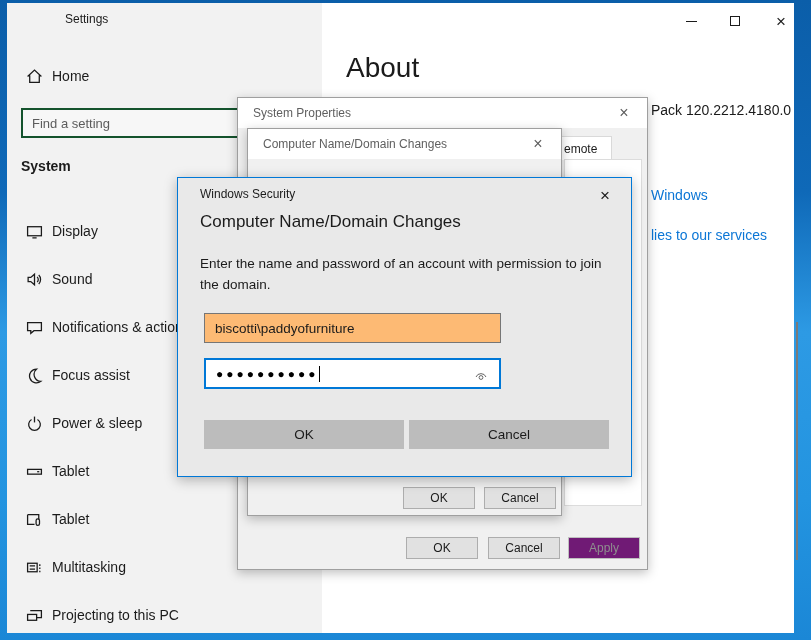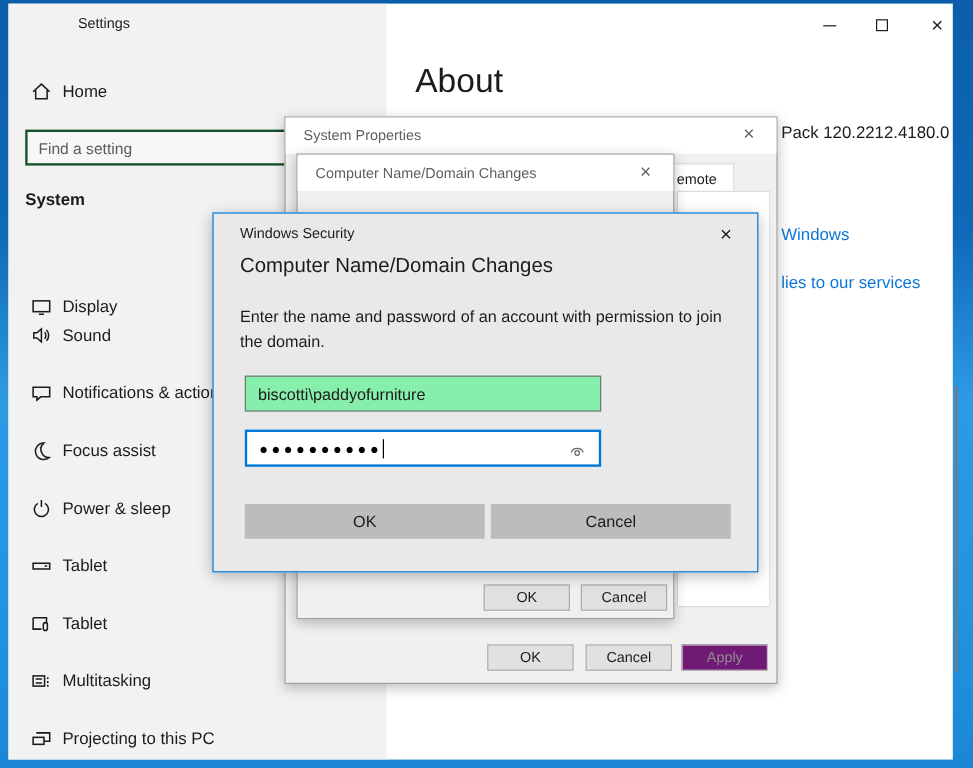--- a/index.html
+++ b/index.html
@@ -58,21 +58,21 @@
   .domchg { left:247px; top:128px; width:315px; height:388px; z-index:20; }
 
   
   .wsec { position:absolute; left:177px; top:177px; width:455px; height:300px; background:#e9e9e9;
     border:1px solid #0078d7; z-index:30; box-shadow:0 3px 12px rgba(0,0,0,.28); }
   .wsec-title { position:absolute; left:22px; top:9px; font-size:12px; color:#1b1b1b; }
   .wsec-close { position:absolute; right:14px; top:6px; width:24px; height:22px;
     display:flex; align-items:center; justify-content:center; }
   .wsec-heading { position:absolute; left:22px; top:34px; font-size:17px; font-weight:400; color:#1b1b1b; }
   .wsec-body { position:absolute; left:22px; top:76px; width:412px; font-size:13.5px; line-height:1.55; color:#1b1b1b; }
-  .user-field { position:absolute; left:26px; top:135px; width:297px; height:30px; background:#86efac;
+  .user-field { position:absolute; left:26px; top:135px; width:297px; height:30px; background:#fdba74;
     border:1px solid #767676; font-size:13.5px; padding-left:10px; color:#1b1b1b;
     font-family:"Liberation Sans", sans-serif; }
   .pass-field { position:absolute; left:26px; top:180px; width:297px; height:31px; background:#ffffff;
     border:2px solid #0078d7; display:flex; align-items:center; padding-left:10px; }
   .pass-dots { font-size:12px; letter-spacing:3px; color:#000; }
   .caret { display:inline-block; width:1px; height:16px; background:#000; margin-left:1px; }
   .eye { position:absolute; right:9px; top:7px; }
   .wsec-btn { position:absolute; top:242px; width:200px; height:29px; background:#bcbcbc;
     font-size:13.5px; display:flex; align-items:center; justify-content:center; color:#1b1b1b; }
 
@@ -103,21 +103,21 @@
             <path d="M1.5 8 L8 2 L14.5 8 M3.5 6.8 V13.5 H12.5 V6.8"></path>
           </svg>
       </span>
       <span class="side-label">Home</span>
     </div>
 
     <input class="search-box" placeholder="Find a setting" style="">
 
     <div class="section-label">System</div>
 
-    <div class="side-row" style="top:214px;margin-top:24px;">
+    <div class="side-row" style="top:214px;">
       <span class="side-icon">
         <svg class="icon" width="17" height="17" viewBox="0 0 16 16">
             <rect x="1.5" y="3.5" width="13" height="8.5"></rect>
             <path d="M6 14 H10"></path>
           </svg>
       </span>
       <span class="side-label">Display</span>
     </div>
     <div class="side-row" style="top:262px;">
       <span class="side-icon">

